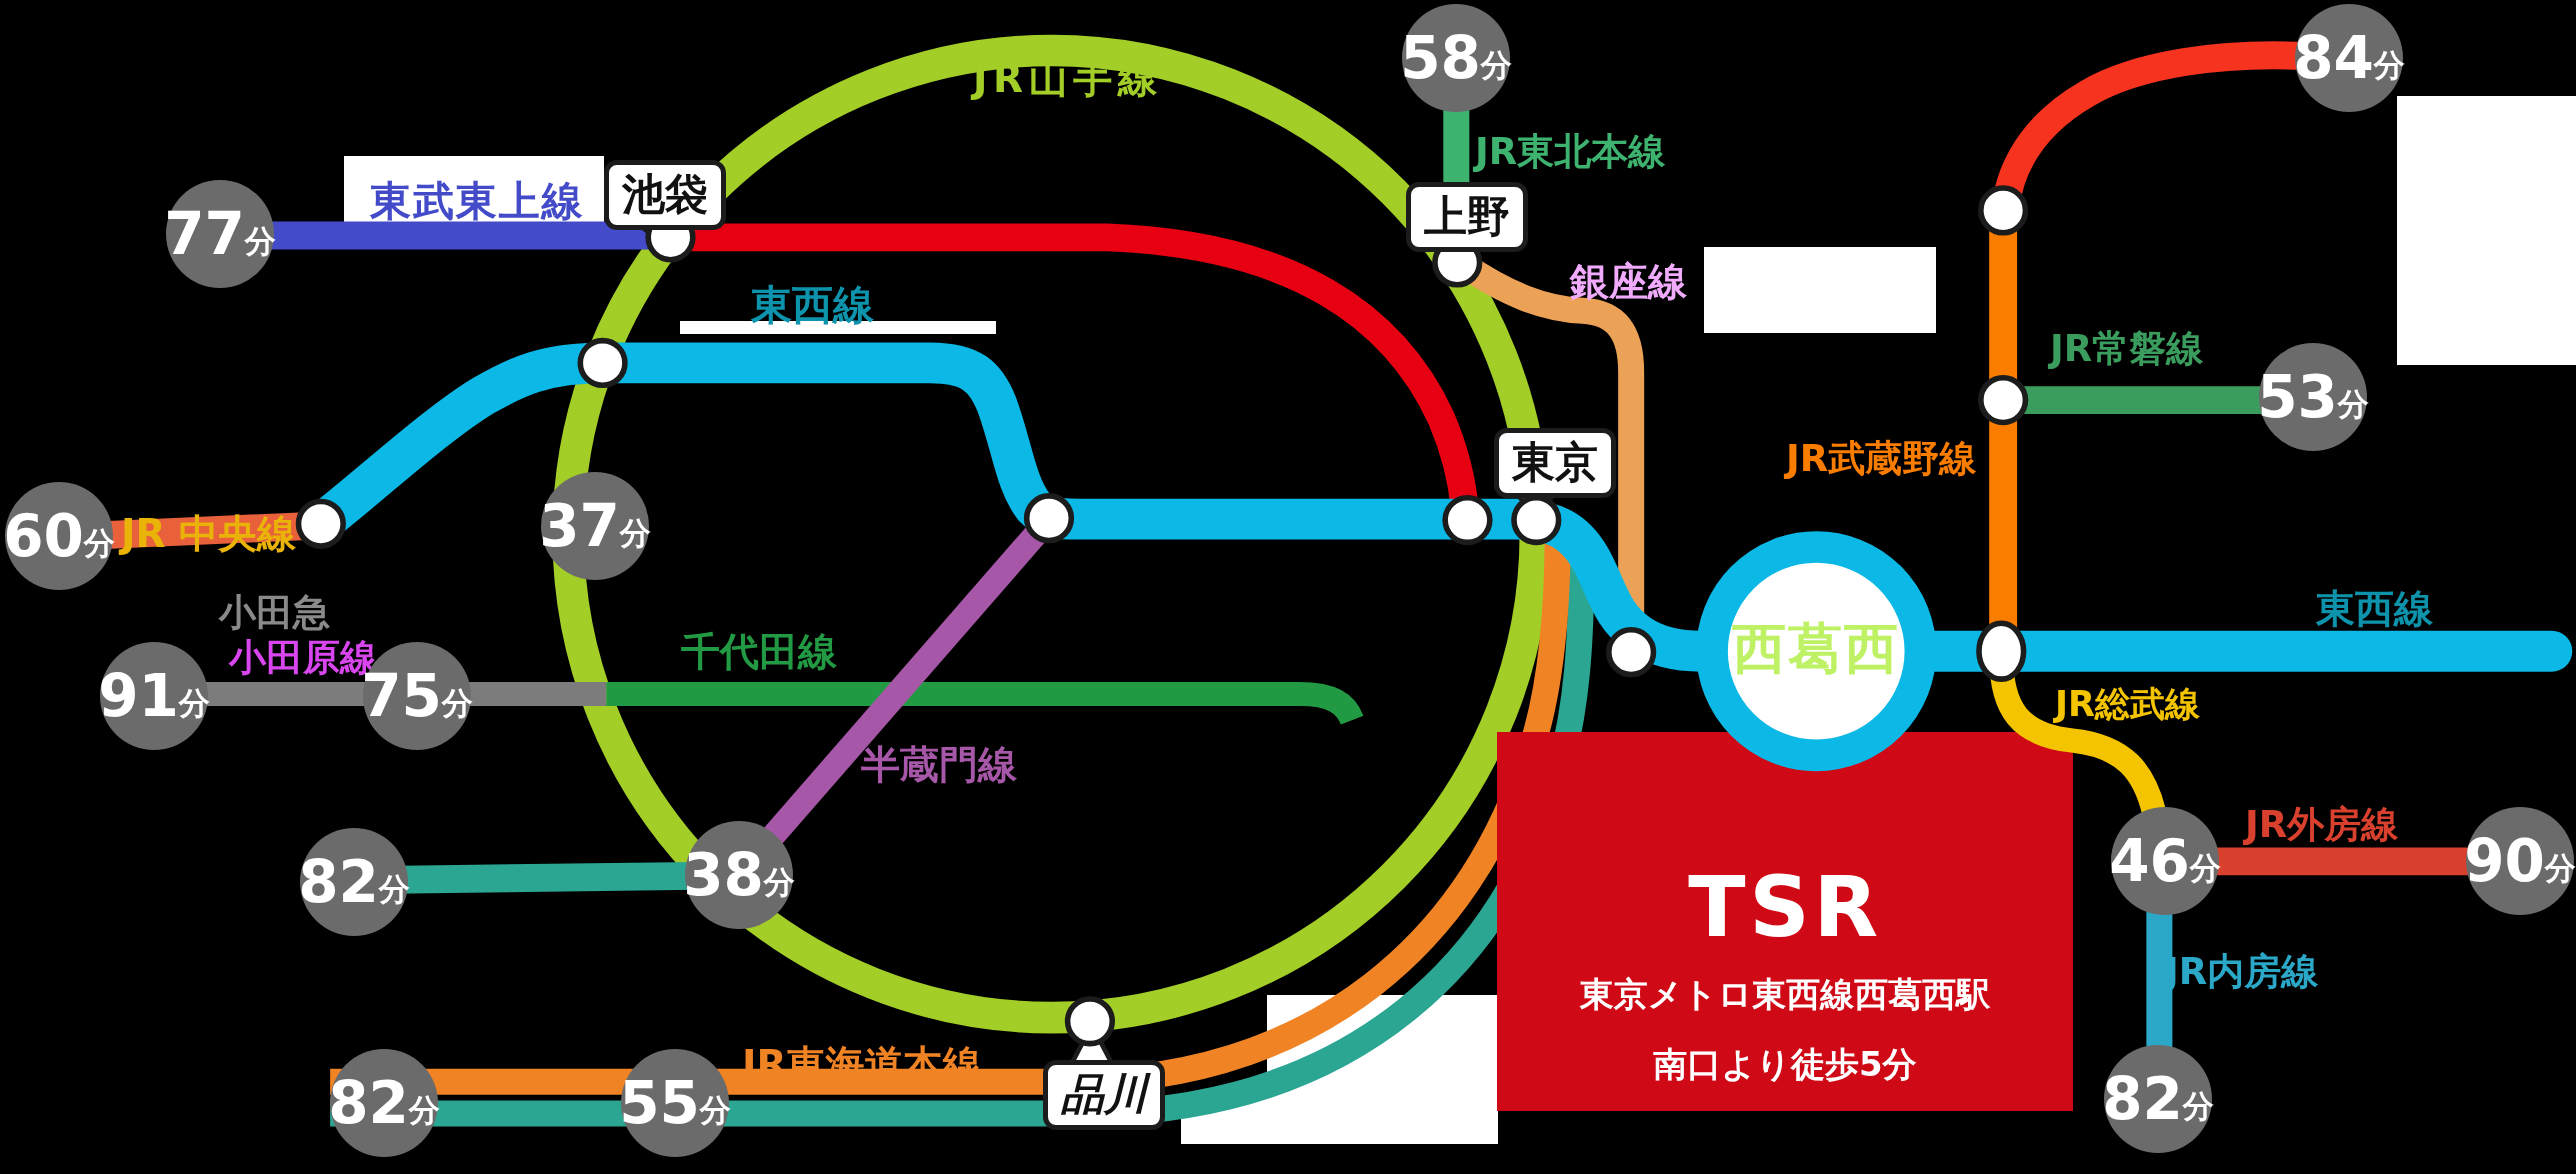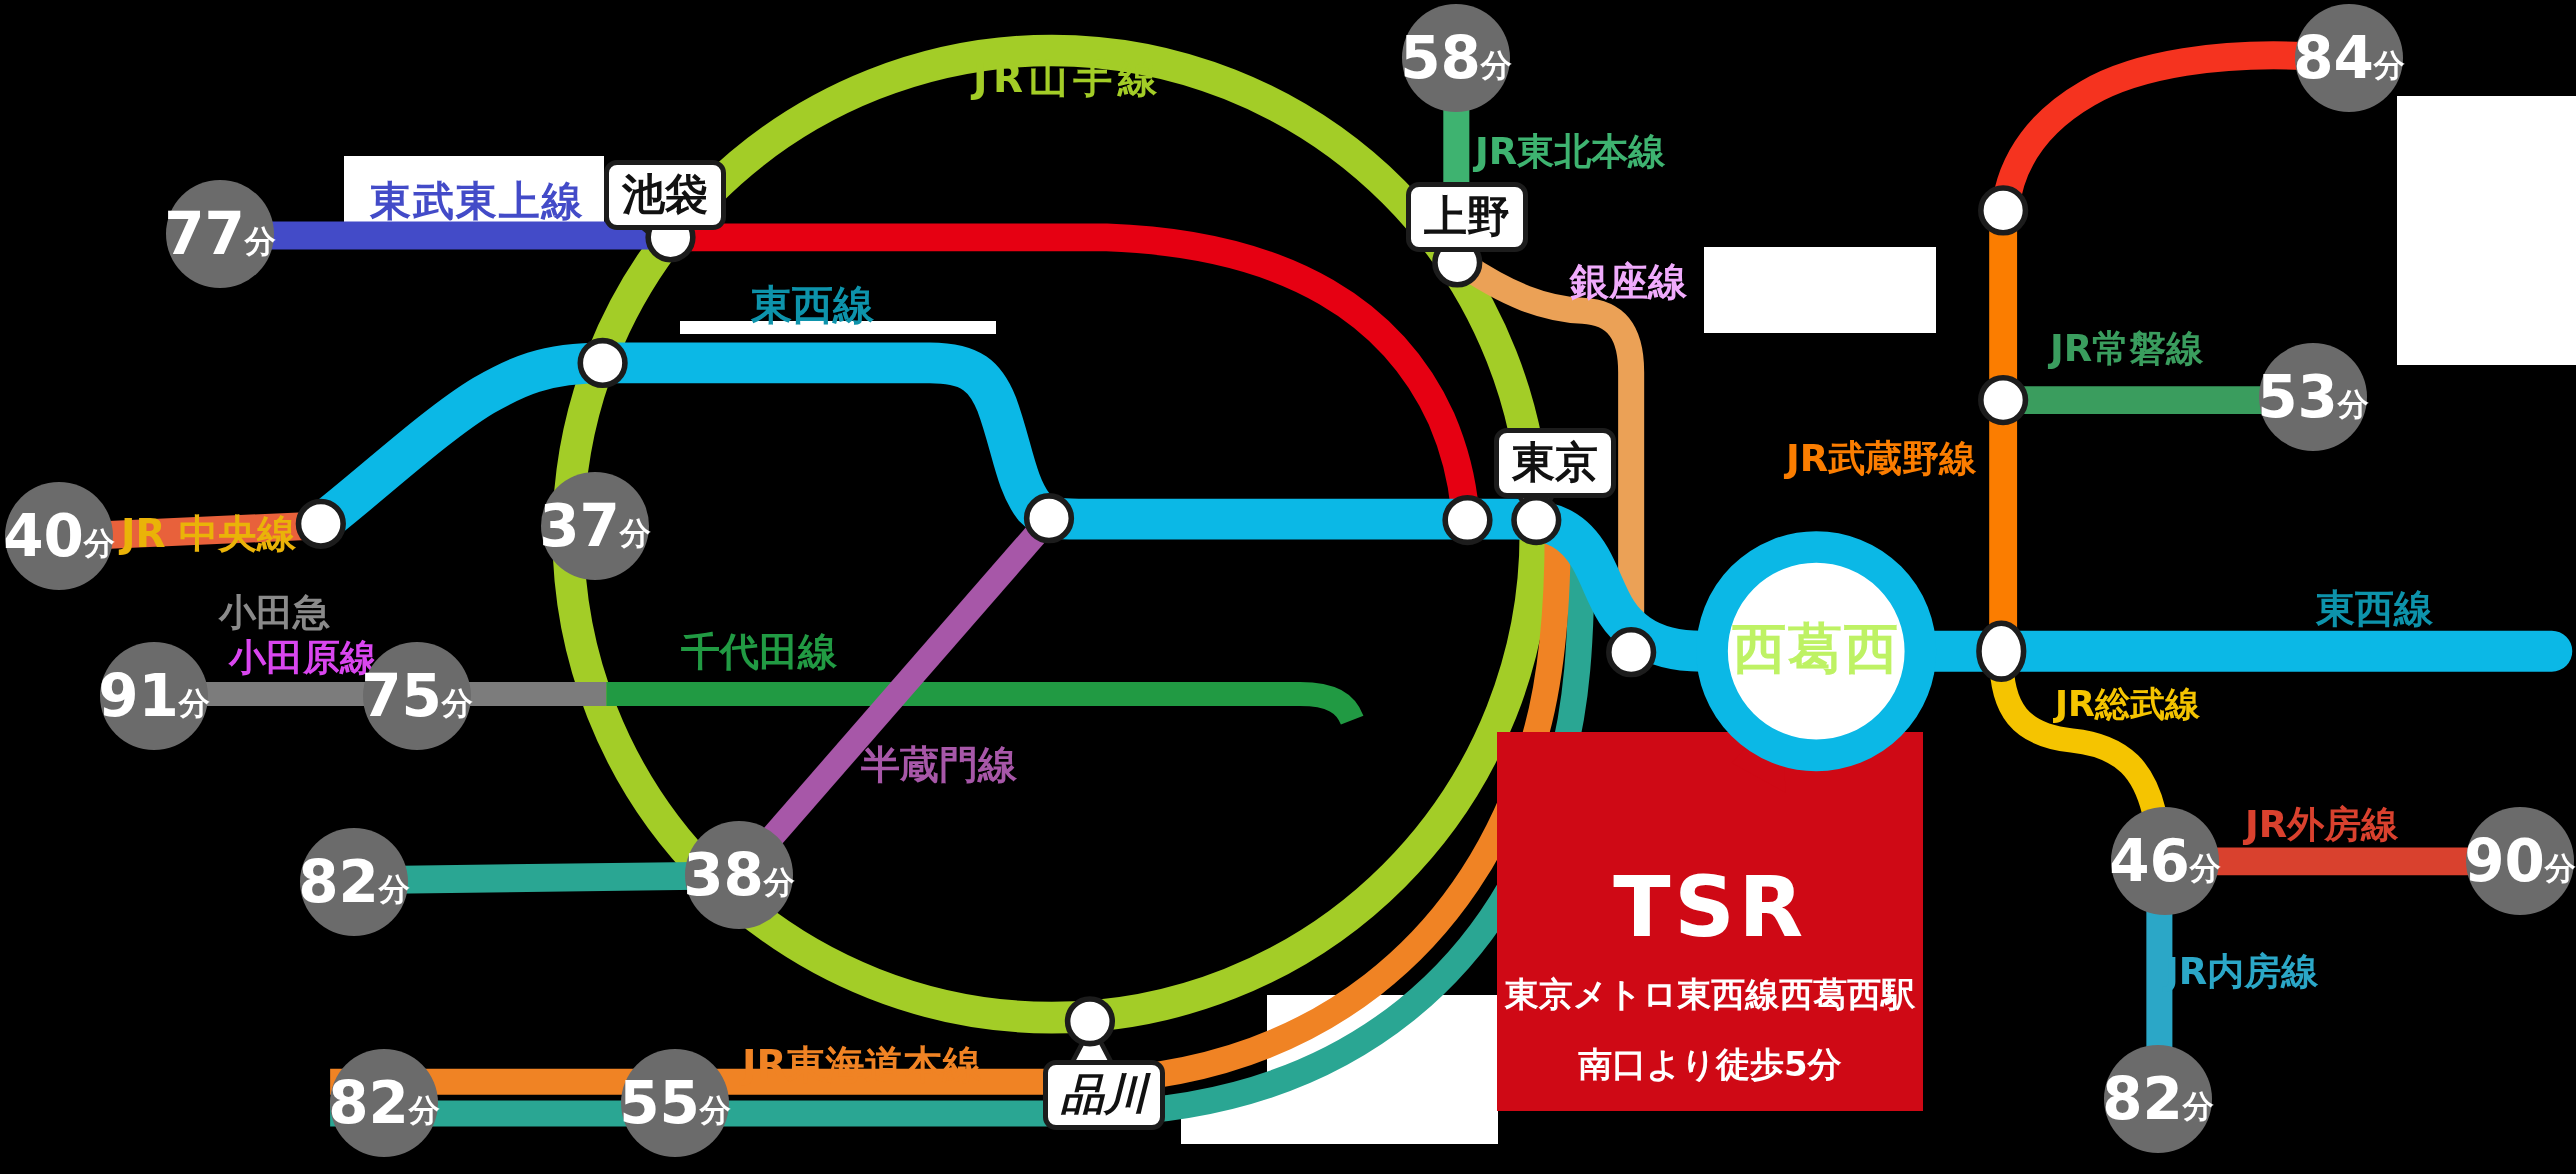--- a/index.html
+++ b/index.html
@@ -3,21 +3,21 @@
 <meta charset="utf-8">
 <style>
   html,body{margin:0;padding:0;background:#000;}
   #stage{position:relative;width:2576px;height:1175px;background:#000;overflow:hidden;
          font-family:"DejaVu Sans","Liberation Sans",sans-serif;font-weight:bold;}
   .white-patch{position:absolute;background:#fff;z-index:0;}
   svg.layer{position:absolute;left:0;top:0;z-index:1;}
   svg.layer2{position:absolute;left:0;top:0;z-index:4;}
   .bubble{position:absolute;z-index:2;background:#fff;border:5.6px solid #1c1c1c;border-radius:13px;
           color:#111;font-size:43px;line-height:1;padding:8.4px 13px;white-space:nowrap;}
-  .tsr-box{position:absolute;z-index:3;left:1497px;top:732px;width:426px;height:379px;
+  .tsr-box{position:absolute;z-index:3;left:1497px;top:732px;width:576px;height:379px;
            background:#cf0915;color:#fff;display:flex;flex-direction:column;align-items:center;text-align:center;}
   .tsr-name{font-size:84px;margin-top:126px;letter-spacing:3.7px;}
   .tsr-line1{font-size:34px;margin-top:16px;}
   .tsr-line2{font-size:34px;margin-top:24px;}
   .line-label{position:absolute;z-index:5;white-space:pre;line-height:1.18;}
   .badge{position:absolute;z-index:5;transform:translate(-50%,-50%);width:108px;height:108px;
          border-radius:50%;background:#6b6b6b;color:#fff;display:flex;align-items:center;justify-content:center;}
   .badge .num{font-size:58px;}
   .badge .min{font-size:31px;margin-top:15px;}
   .nishikasai-label{position:absolute;z-index:5;left:1816px;top:649px;transform:translate(-50%,-50%);
@@ -121,21 +121,21 @@
     </div>
   <div class="badge" style="left:2349px;top:58px;">
       <span class="num">84</span>
       <span class="min">分</span>
     </div>
   <div class="badge" style="left:595px;top:526px;">
       <span class="num">37</span>
       <span class="min">分</span>
     </div>
   <div class="badge" style="left:59px;top:536px;">
-      <span class="num">40</span>
+      <span class="num">60</span>
       <span class="min">分</span>
     </div>
   <div class="badge" style="left:154px;top:696px;">
       <span class="num">91</span>
       <span class="min">分</span>
     </div>
   <div class="badge" style="left:417px;top:696px;">
       <span class="num">75</span>
       <span class="min">分</span>
     </div>

